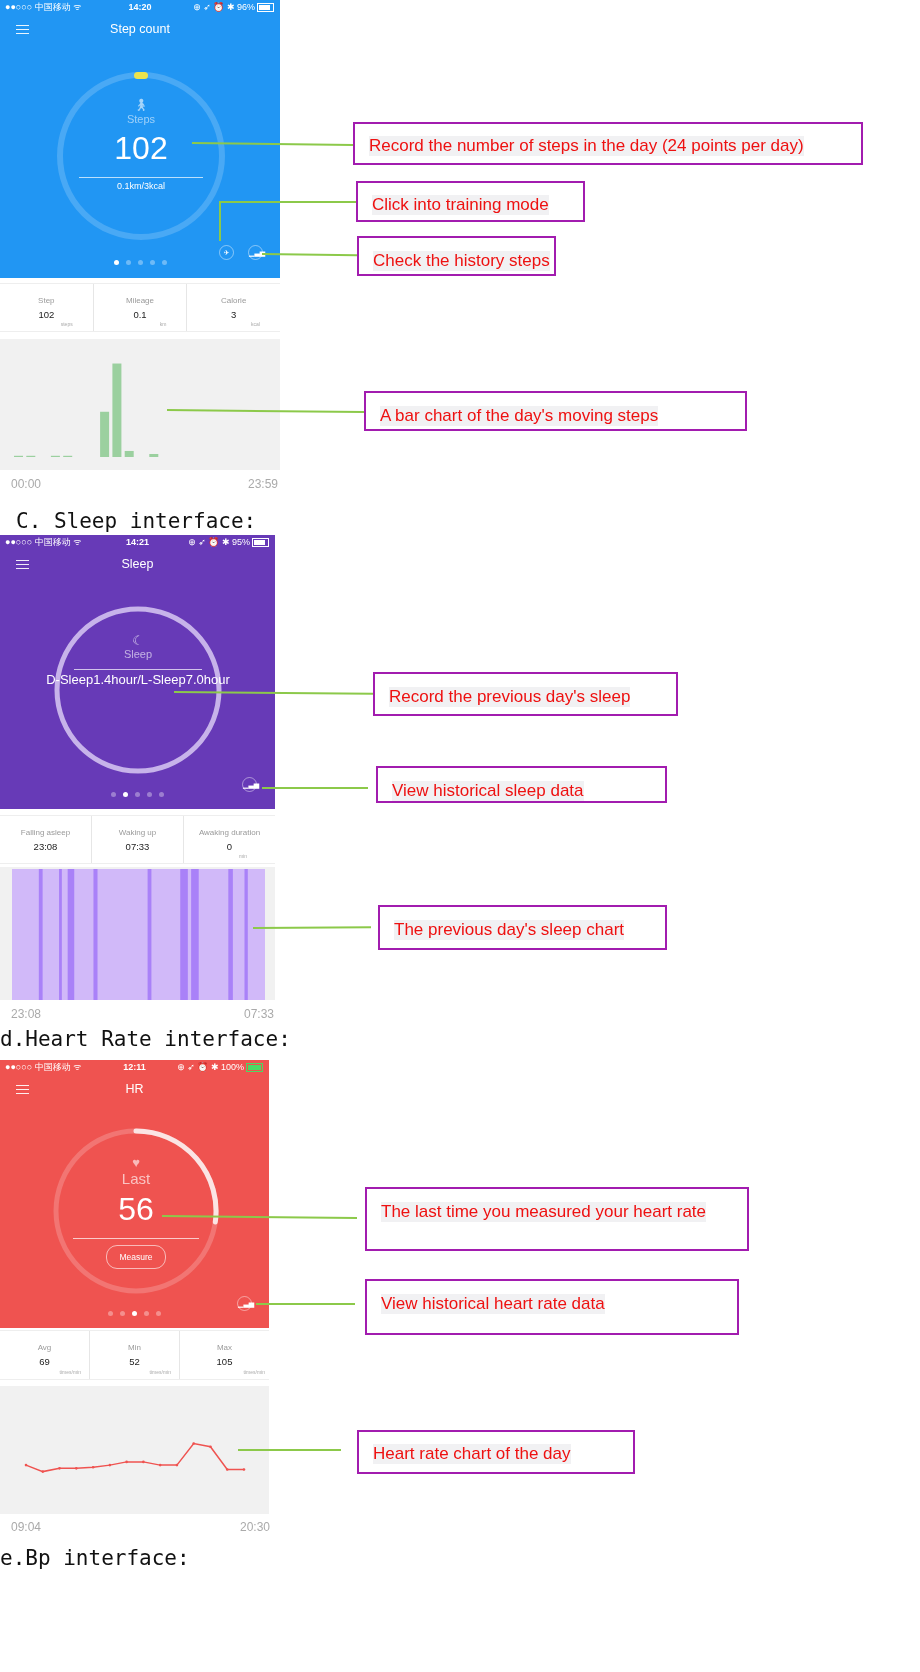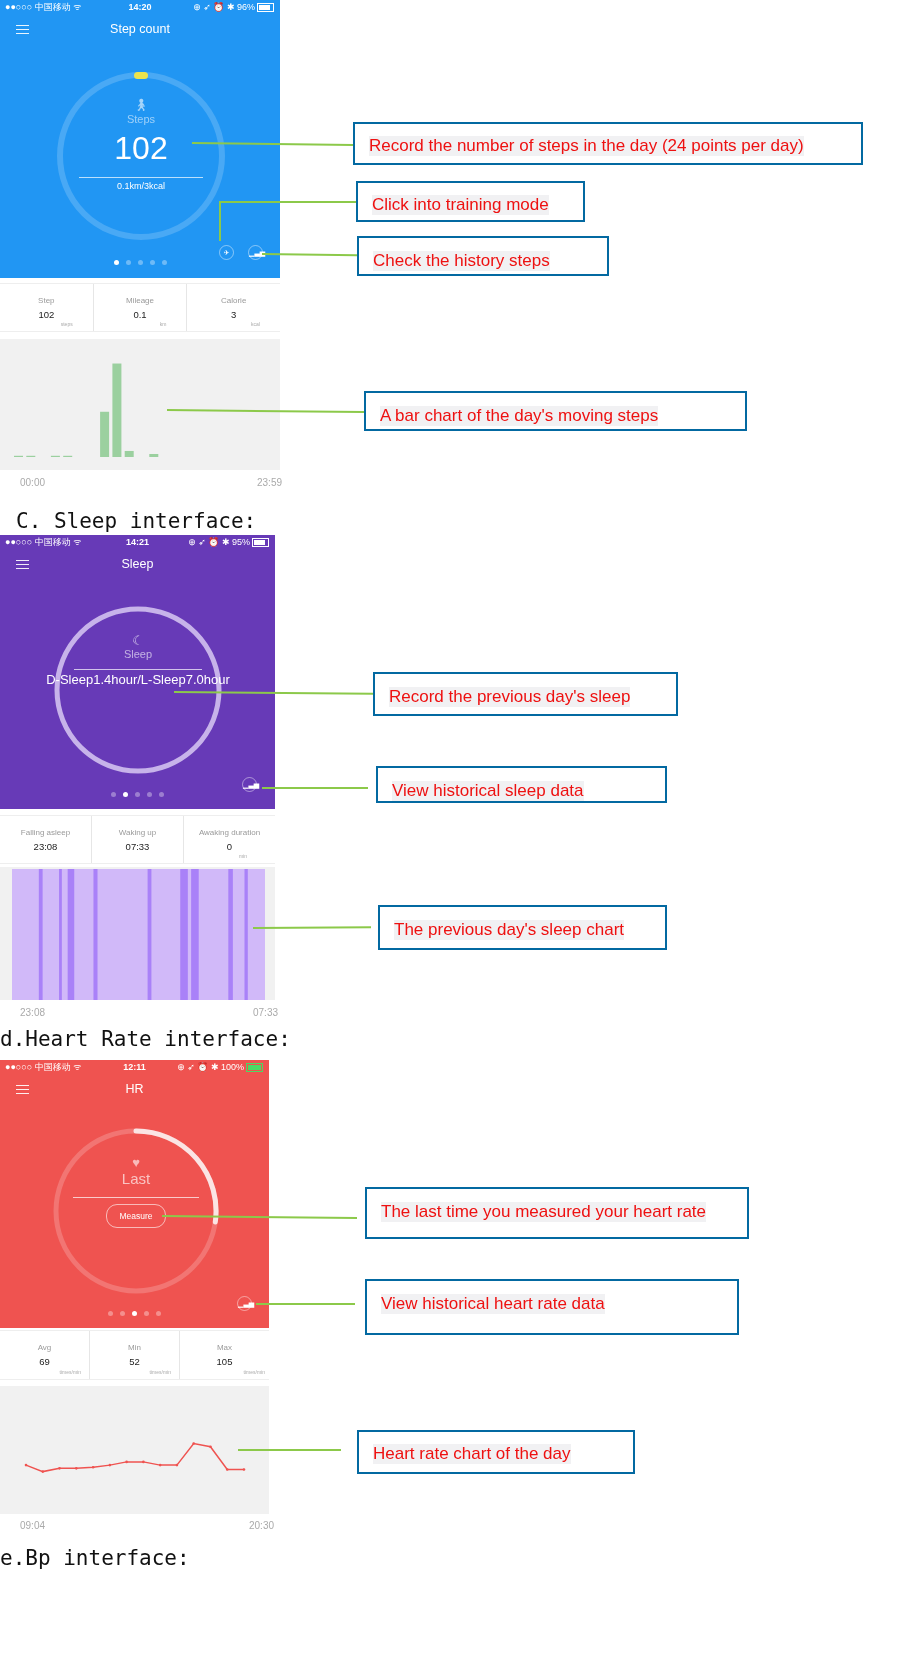--- a/index.html
+++ b/index.html
@@ -19,23 +19,23 @@
   .dots span{display:inline-block;width:5px;height:5px;border-radius:50%;background:rgba(255,255,255,.35);margin:0 3.5px;}
   .dots span.on{background:#fff;}
   .iconbtn{position:absolute;width:13px;height:13px;border:1px solid rgba(255,255,255,.45);border-radius:50%;color:#fff;font-size:7px;line-height:13px;text-align:center;}
   .stats{position:absolute;left:0;display:flex;background:#fff;border-top:1px solid #eee;border-bottom:1px solid #eee;}
   .stat{flex:1;text-align:center;border-right:1px solid #e6e6e6;position:relative;}
   .stat:last-child{border-right:none;}
   .stat .lab{font-size:8px;color:#9a9a9a;margin-top:12px;}
   .stat .val{font-size:9.5px;color:#222;margin-top:4px;}
   .stat .unit{position:absolute;right:20px;bottom:4px;font-size:5px;color:#aaa;}
   .chartbg{position:absolute;left:0;background:#f1f1f1;}
-  .axislab{position:absolute;font-size:10px;color:#aaa;margin-left:9px;}
+  .axislab{position:absolute;font-size:12px;color:#aaa;}
   .heading{position:absolute;left:0;font-family:"DejaVu Sans Mono",monospace;font-size:21px;color:#111;white-space:nowrap;}
-  .callout{position:absolute;border:2px solid #0369a1;background:#fff;box-sizing:border-box;}
+  .callout{position:absolute;border:2px solid #a21caf;background:#fff;box-sizing:border-box;}
   .callout span{position:absolute;left:14px;color:#ee1111;font-size:17px;background:#f1f1f3;white-space:nowrap;}
   .leader{position:absolute;height:1.5px;background:#8cc94a;transform-origin:0 50%;}
   .vleader{position:absolute;width:1.5px;background:#8cc94a;}
   .center-block{position:absolute;text-align:center;color:#fff;}
 </style>
 </head>
 <body>
 
 <div class="screen" style="top:0;width:280px;height:278px;background:#2196f3;">
   <div class="statusbar">
@@ -166,20 +166,21 @@
       <b></b>
     </div>
   <div class="title">HR</div>
   <svg class="abs" style="left:52px;top:67px" width="168" height="168">
     <circle cx="84" cy="84" r="80" fill="none" stroke="rgba(255,255,255,.2)" stroke-width="5"></circle>
     <path d="M84 4 A80 80 0 0 1 163.3 95" fill="none" stroke="#fbe4e4" stroke-width="5" stroke-linecap="round"></path>
   </svg>
   <div class="center-block" style="left:52px;width:168px;top:95px;">
     <div style="font-size:13px;color:rgba(255,255,255,.6);">♥</div>
     <div style="font-size:15px;color:rgba(255,255,255,.65);">Last</div>
+    <div style="font-size:32px;margin-top:4px;">56</div>
     <div style="width:126px;height:1px;background:rgba(255,255,255,.7);margin:10px auto 6px;"></div>
     <div style="display:inline-block;width:58px;height:22px;line-height:22px;border:1px solid rgba(255,255,255,.6);border-radius:11px;font-size:8.5px;">Measure</div>
   </div>
   <div class="iconbtn" style="left:237px;top:236px;">▁▃▅</div>
   <div class="dots" style="top:251px;"><span></span><span></span><span class="on"></span><span></span><span></span></div>
 </div>
 <div class="stats" style="top:1330px;width:269px;height:48px;">
   <div class="stat">
       <div class="lab">Avg</div>
       <div class="val">69</div>
@@ -219,36 +220,36 @@
 <div class="axislab" style="left:240px;top:1520px;">20:30</div>
 
 <div class="heading" style="top:1546px;">e.Bp interface:</div>
 
 <div class="callout" style="left:353px;top:122px;width:510px;height:43px;">
     <span style="top:12px;">Record the number of steps in the day (24 points per day)</span>
   </div>
 <div class="callout" style="left:356px;top:181px;width:229px;height:41px;">
     <span style="top:12px;">Click into training mode</span>
   </div>
-<div class="callout" style="left:357px;top:236px;width:252px;height:40px;">
+<div class="callout" style="left:357px;top:236px;width:199px;height:40px;">
     <span style="top:13px;">Check the history steps</span>
   </div>
 <div class="callout" style="left:364px;top:391px;width:383px;height:40px;">
     <span style="top:13px;">A bar chart of the day's moving steps</span>
   </div>
 <div class="callout" style="left:373px;top:672px;width:305px;height:44px;">
     <span style="top:13px;">Record the previous day's sleep</span>
   </div>
 <div class="callout" style="left:376px;top:766px;width:291px;height:37px;">
     <span style="top:13px;">View historical sleep data</span>
   </div>
 <div class="callout" style="left:378px;top:905px;width:289px;height:45px;">
     <span style="top:13px;">The previous day's sleep chart</span>
   </div>
-<div class="callout" style="left:365px;top:1187px;width:384px;height:52px;">
+<div class="callout" style="left:365px;top:1187px;width:384px;height:64px;">
     <span style="top:13px;">The last time you measured your heart rate</span>
   </div>
 <div class="callout" style="left:365px;top:1279px;width:374px;height:56px;">
     <span style="top:13px;">View historical heart rate data</span>
   </div>
 <div class="callout" style="left:357px;top:1430px;width:278px;height:44px;">
     <span style="top:12px;">Heart rate chart of the day</span>
   </div>
 
 <div class="leader" style="left:192px;top:142px;width:161px;transform:rotate(0.7deg);"></div>

